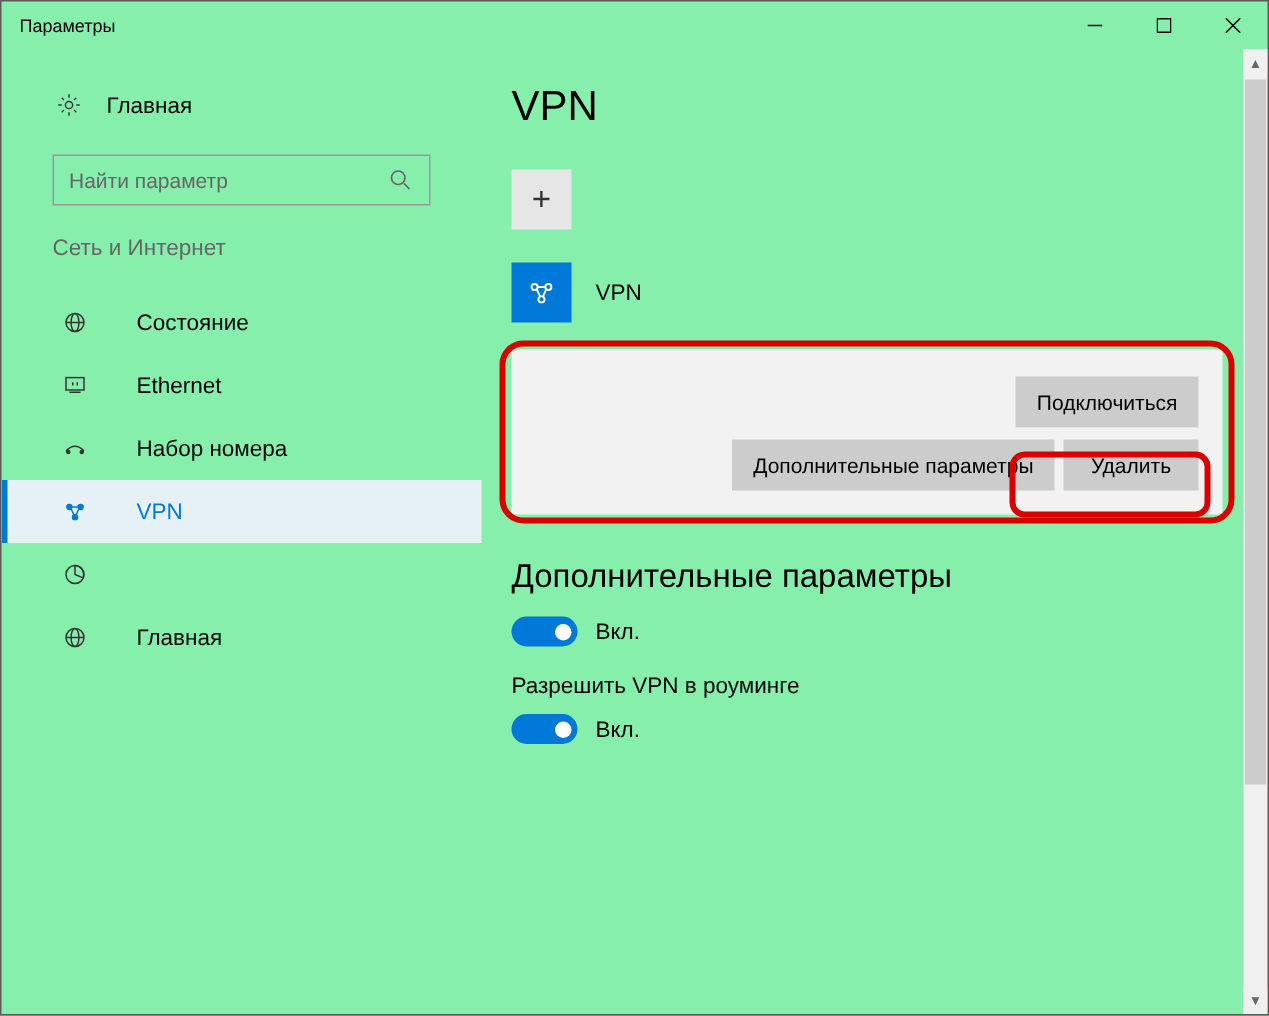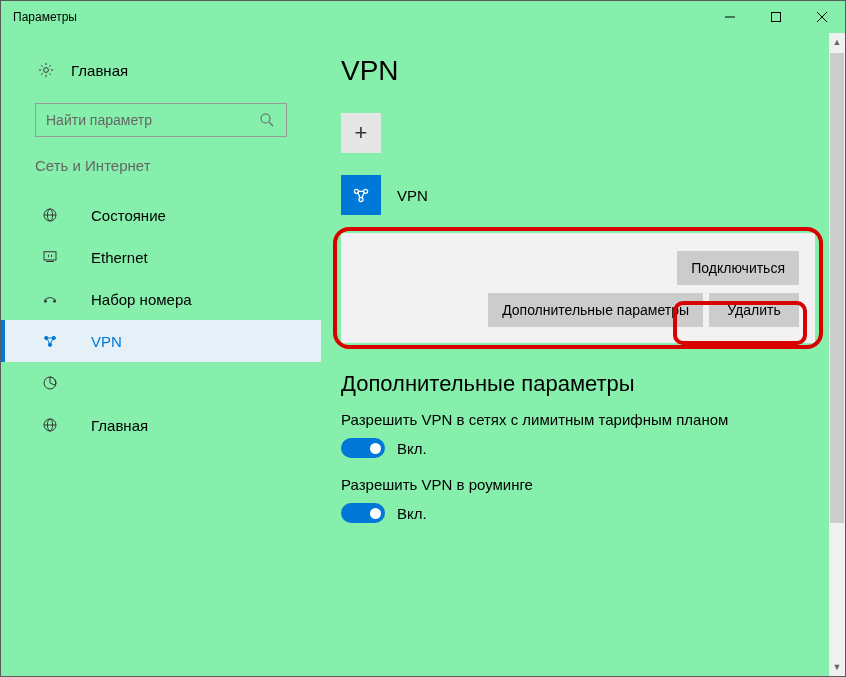--- a/index.html
+++ b/index.html
@@ -384,21 +384,20 @@
           <button class="win-button">Удалить</button>
         </div>
 
         <div class="red-outer" style="left:-8px; right:-8px; top:-6px; bottom:-6px;"></div>
         <div class="red-outer" style="right:8px; top:68px; width:134px; height:44px; border-radius:10px;"></div>
       </div>
 
       <h2 class="section-heading">Дополнительные параметры</h2>
 
       <div class="setting">
-        <div class="setting-label">Разрешить VPN в сетях с лимитным тарифным планом</div>
         <div class="toggle-row">
           <div class="toggle"></div>
           <span class="toggle-text">Вкл.</span>
         </div>
       </div>
 
       <div class="setting">
         <div class="setting-label">Разрешить VPN в роуминге</div>
         <div class="toggle-row">
           <div class="toggle"></div>

